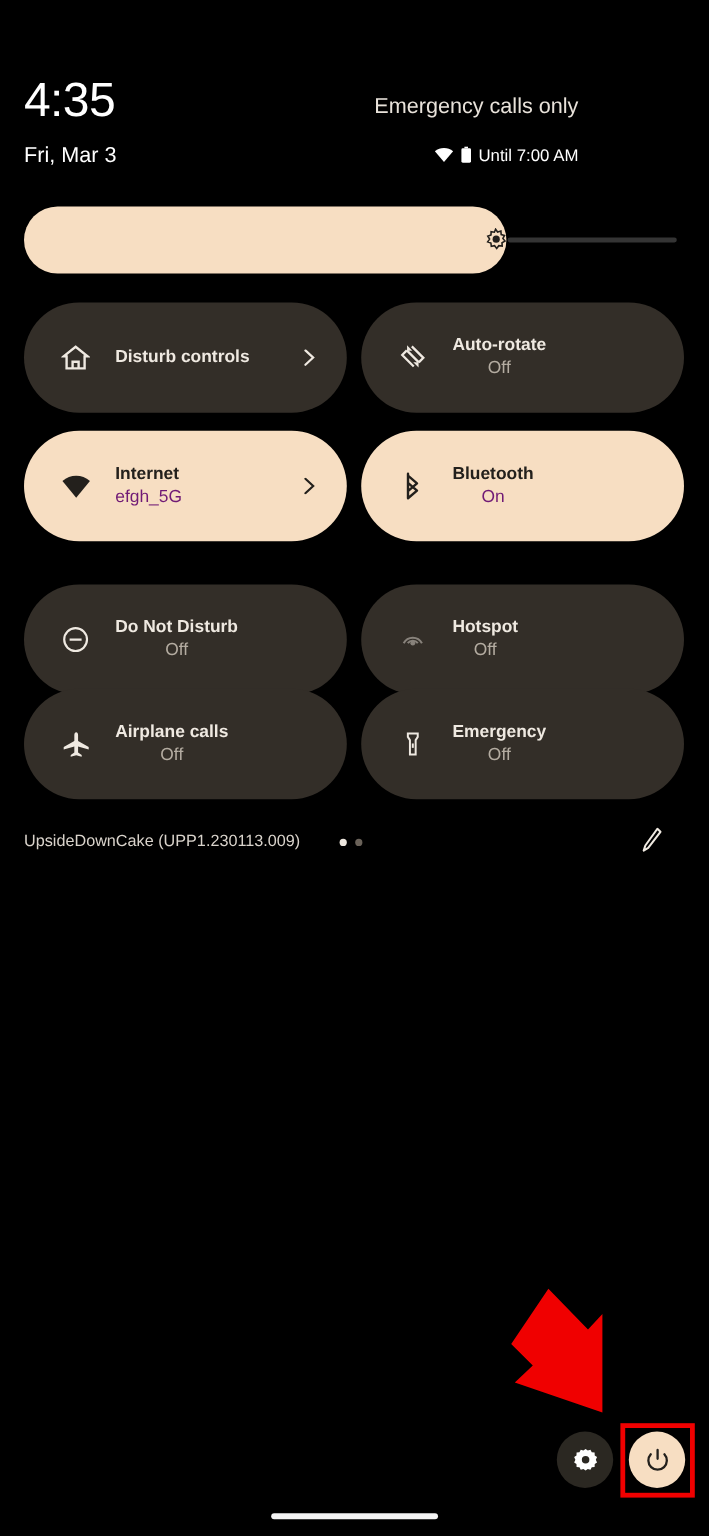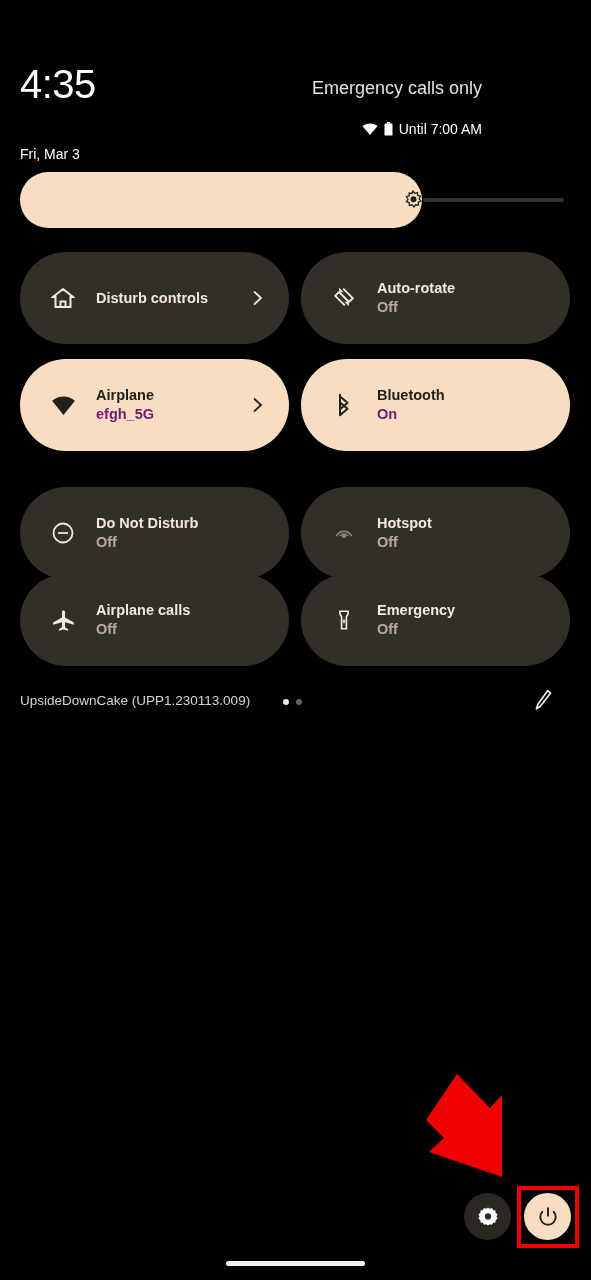--- a/index.html
+++ b/index.html
@@ -11,21 +11,21 @@
   }
 
   
   #statusbar { position:absolute; left:0; top:0; width:502px; height:160px; }
   #clock {
     position:absolute; left:20px; top:62px;
     font-size:40px; font-weight:400; letter-spacing:-0.5px; line-height:44px; color:#fff;
   }
   #date {
     position:absolute; left:20px; top:120px;
-    font-size:14px; font-weight:400; color:#fff; line-height:18px;margin-top:25px;
+    font-size:18px; font-weight:400; color:#fff; line-height:18px;
   }
   #carrier {
     position:absolute; right:20px; top:79px;
     font-size:18px; color:#e8e2da; line-height:18px; text-align:right;
   }
   #statusicons {
     position:absolute; right:20px; top:120px;
     display:flex; align-items:center; gap:6px; font-size:14px; color:#fff; line-height:18px;
   }
   .wifi-ic { width:16px; height:12px; display:block; }
@@ -54,21 +54,21 @@
   .tile.active { background:#f7dec2; }
   .tile .ic {
     position:absolute; left:30px; top:50%; transform:translateY(-50%);
     width:26px; height:26px; display:flex; align-items:center; justify-content:center;
   }
   .tile .txt { position:absolute; left:76px; top:50%; transform:translateY(-50%); }
   .tile .t-label {
     font-size:14.5px; font-weight:bold; color:#efe9e1; line-height:19px; white-space:nowrap;
   }
   .tile .t-state {
-    font-size:14.5px; font-weight:700; color:#b4aca1; line-height:19px; white-space:nowrap;
+    font-size:14.5px; font-weight:400; color:#b4aca1; line-height:19px; white-space:nowrap;text-align:center;
   }
   .tile.active .t-label { color:#23201c; }
   .tile.active .t-state { color:#701a75; }
   .tile .chev {
     position:absolute; right:24px; top:50%; transform:translateY(-50%);
     width:14px; height:14px;
   }
   .tile.dim .ic { opacity:0.45; }
 
   .col-l { left:20px; }
@@ -174,21 +174,21 @@
   </span>
 </div>
 
 <div class="tile active col-l row-2">
   <span class="ic">
     <svg viewBox="0 0 24 20" width="25" height="21">
       <path d="M12 19 L1 5.5 C4.2 2.8 8 1.4 12 1.4 C16 1.4 19.8 2.8 23 5.5 Z" fill="#23201c"></path>
     </svg>
   </span>
   <span class="txt">
-    <div class="t-label">Airplane</div>
+    <div class="t-label">Internet</div>
     <div class="t-state">efgh_5G</div>
   </span>
   <svg class="chev" viewBox="0 0 14 14">
     <path d="M3.5 1 L10 7 L3.5 13" fill="none" stroke="#23201c" stroke-width="1.8" stroke-linecap="round"></path>
   </svg>
 </div>
 
 <div class="tile active col-r row-2">
   <span class="ic">
     <svg viewBox="0 0 24 24" width="24" height="24">

